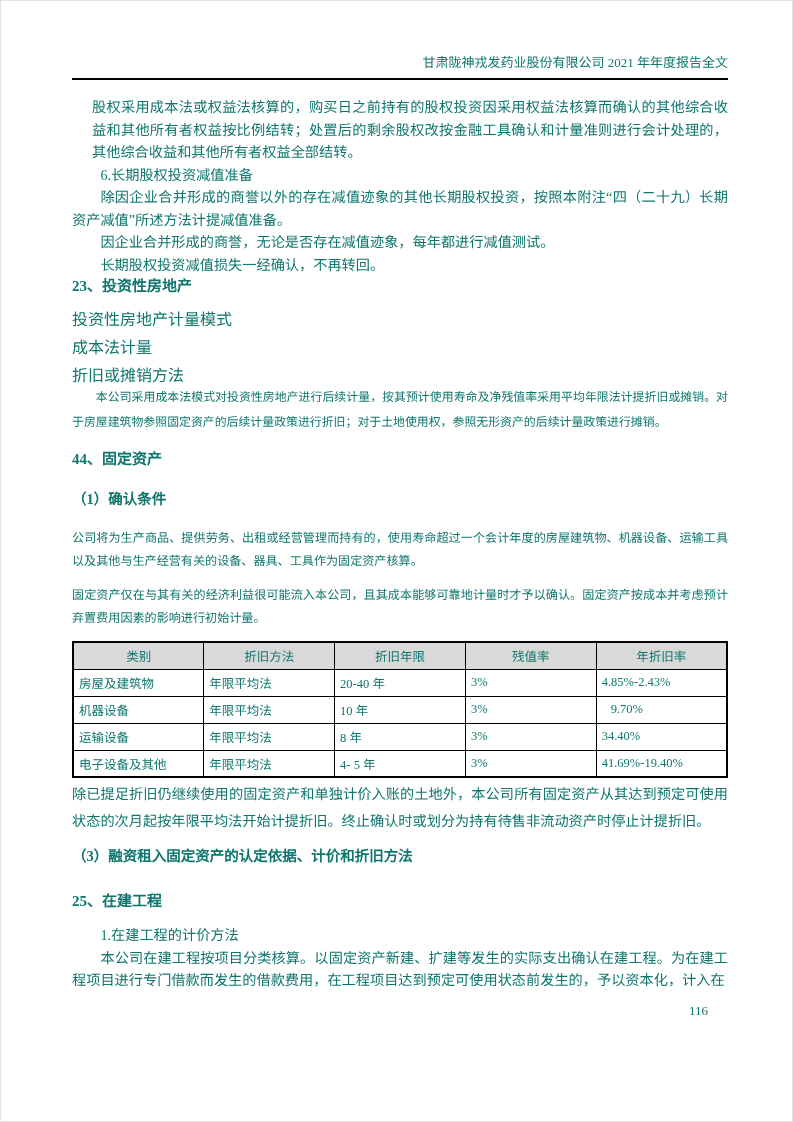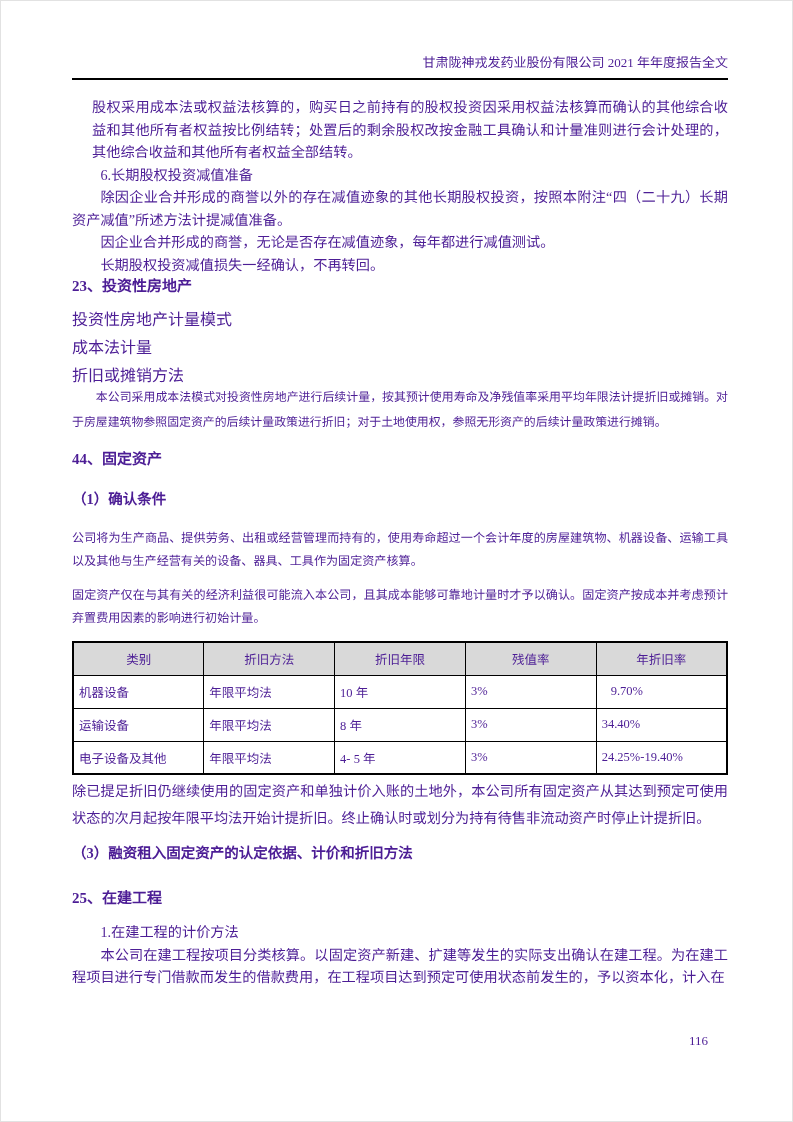--- a/index.html
+++ b/index.html
@@ -4,21 +4,21 @@
 <style>
   * { margin: 0; padding: 0; box-sizing: border-box; }
   html, body { background: #ffffff; }
   .page {
     position: relative;
     width: 793px;
     height: 1122px;
     background: #ffffff;
     border: 1px solid #e2e2e2;
     font-family: "Liberation Serif", "DejaVu Serif", serif;
-    color: #4c1d95;
+    color: #0f766e;
     padding: 54px 64px 0 71px;
     overflow: hidden;
   }
   
   .doc-header {
     text-align: right;
     font-size: 13px;
     line-height: 16px;
     padding-bottom: 7px;
     border-bottom: 2px solid #000;
@@ -87,39 +87,39 @@
   
   table.dep-table {
     width: 100%;
     margin-top: 11px;
     border-collapse: collapse;
     border: 2px solid #000;
     table-layout: fixed;
   }
   table.dep-table th, table.dep-table td {
     border: 1px solid #000;
-    height: 33px;
+    height: 27px;
     font-weight: normal;
     vertical-align: middle;
     font-size: 12.5px;
     overflow: hidden;
     white-space: nowrap;
   }
   table.dep-table th {
     background: #d9d9d9;
     text-align: center;
   }
   table.dep-table td {
     text-align: left;
     padding-left: 5px;
   }
   table.dep-table td.num-pad { padding-left: 14px; }
   .page-number {
     position: absolute;
-    top: 1032px;
+    top: 1002px;
     right: 84px;
     font-size: 13px;
   }
 </style>
 </head>
 <body>
 
 <div class="page">
 
   <div class="doc-header">甘肃陇神戎发药业股份有限公司 2021 年年度报告全文</div>
@@ -152,39 +152,46 @@
       <tr>
         <th>类别</th>
         <th>折旧方法</th>
         <th>折旧年限</th>
         <th>残值率</th>
         <th>年折旧率</th>
       </tr>
     </thead>
     <tbody>
       <tr>
+        <td>房屋及建筑物</td>
+        <td>年限平均法</td>
+        <td>20-40 年</td>
+        <td>3%</td>
+        <td>4.85%-2.43%</td>
+      </tr>
+      <tr>
         <td>机器设备</td>
         <td>年限平均法</td>
         <td>10 年</td>
         <td>3%</td>
         <td class="num-pad">9.70%</td>
       </tr>
       <tr>
         <td>运输设备</td>
         <td>年限平均法</td>
         <td>8 年</td>
         <td>3%</td>
         <td>34.40%</td>
       </tr>
       <tr>
         <td>电子设备及其他</td>
         <td>年限平均法</td>
         <td>4- 5 年</td>
         <td>3%</td>
-        <td>24.25%-19.40%</td>
+        <td>41.69%-19.40%</td>
       </tr>
     </tbody>
   </table>
 
   <p class="after-table">除已提足折旧仍继续使用的固定资产和单独计价入账的土地外，本公司所有固定资产从其达到预定可使用状态的次月起按年限平均法开始计提折旧。终止确认时或划分为持有待售非流动资产时停止计提折旧。</p>
 
   <div class="sub-heading h24-3">（3）融资租入固定资产的认定依据、计价和折旧方法</div>
 
   <div class="sec-heading h25">25、在建工程</div>
 

